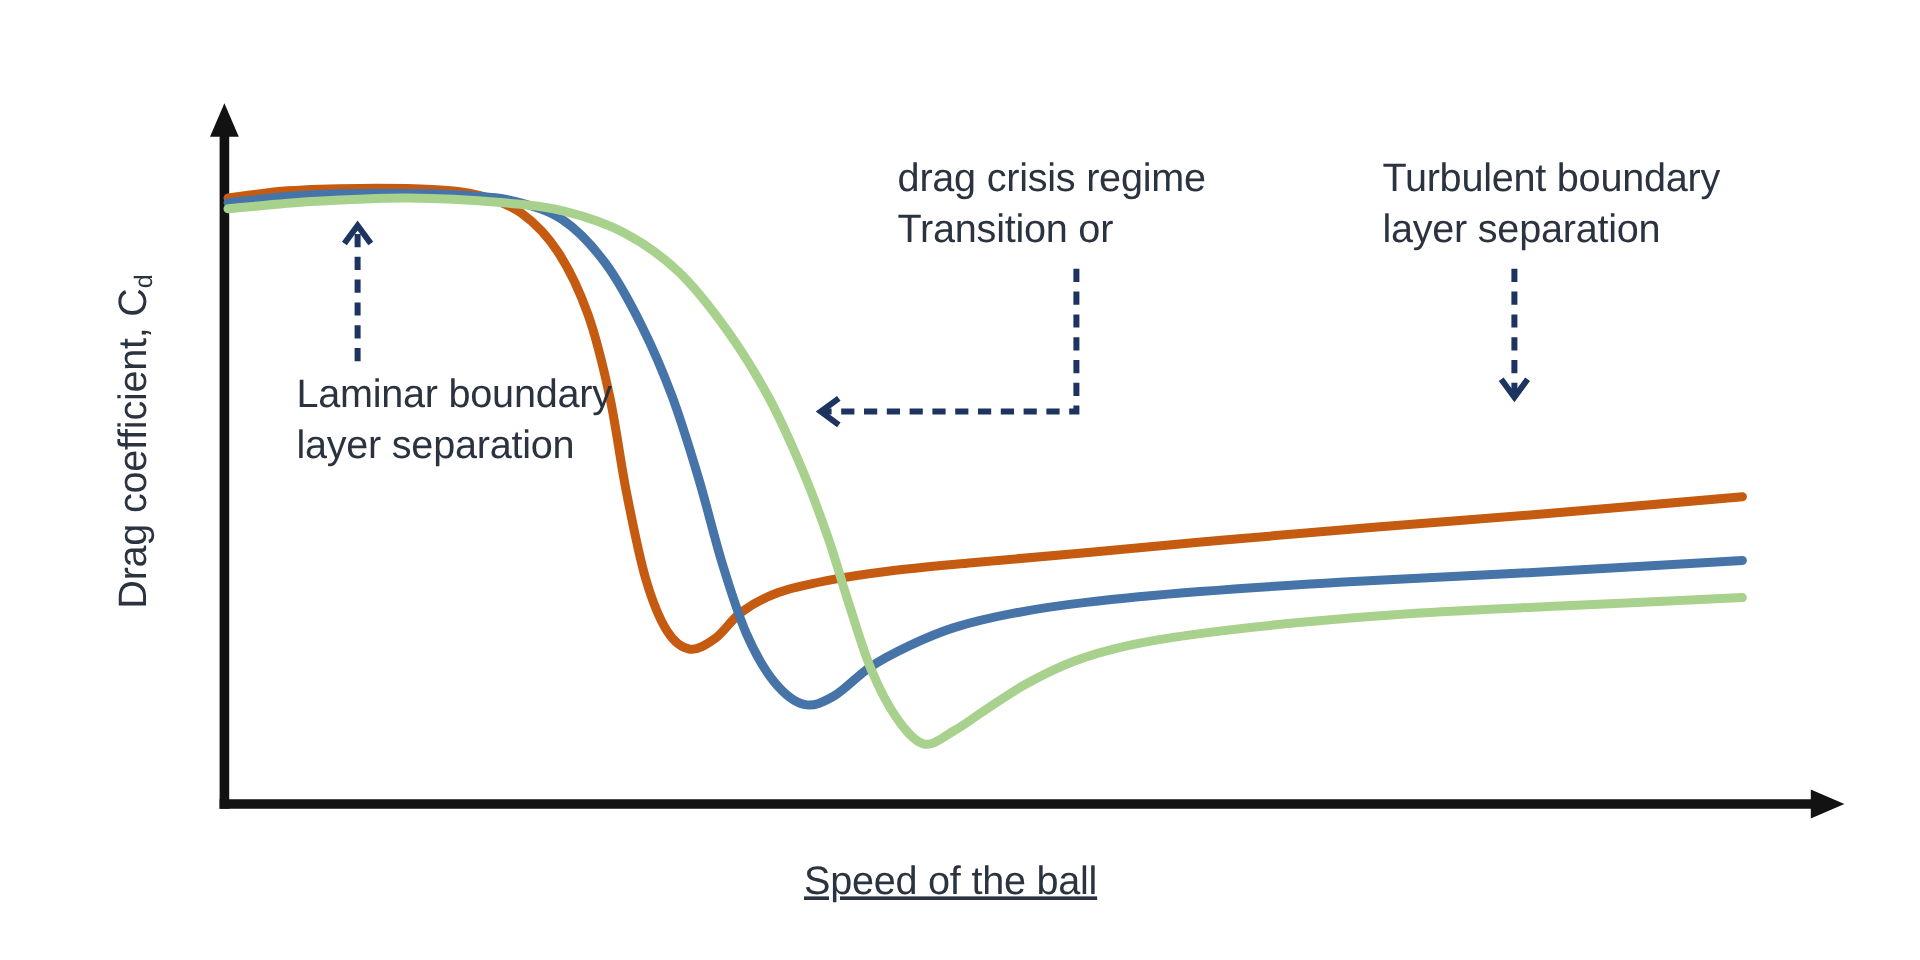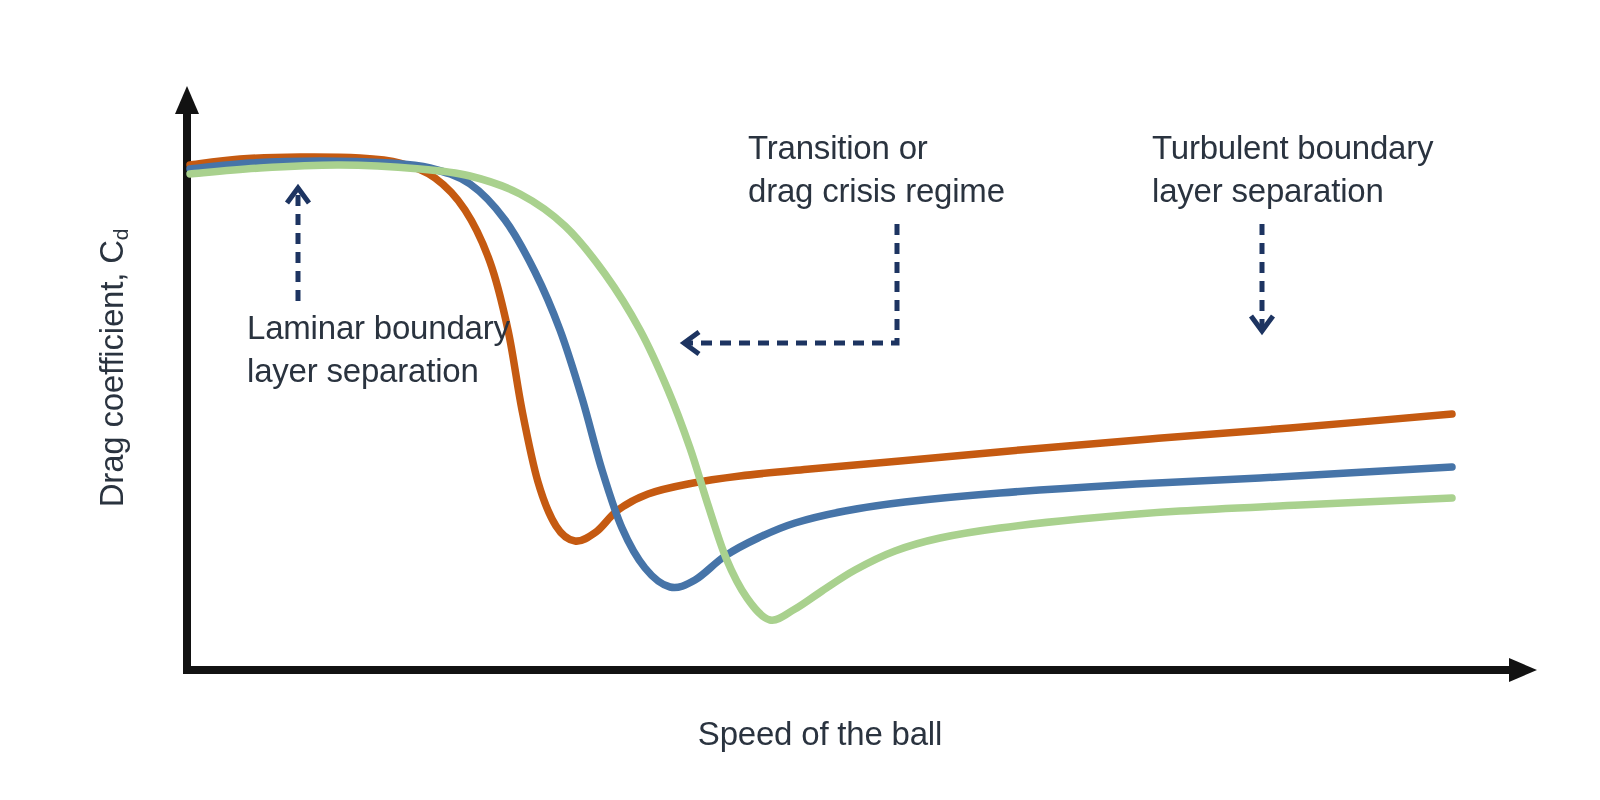--- a/index.html
+++ b/index.html
@@ -8,21 +8,21 @@
     font-family:"Liberation Sans","DejaVu Sans",sans-serif;
   }
   .stage svg{position:absolute;left:0;top:0;width:1600px;height:800px;}
   .lbl{
     position:absolute;color:#2a333f;font-weight:300;font-size:33px;line-height:43px;
     letter-spacing:-0.2px;white-space:nowrap;
   }
   .ann-laminar{left:214px;top:306px;text-align:left;margin-left:33px;}
   .ann-transition{left:748px;top:126px;text-align:left;}
   .ann-turbulent{left:1152px;top:126px;width:300px;}
-  .xlab{left:670px;top:712px;width:300px;text-align:center;}
+  .xlab{left:670px;top:712px;width:300px;text-align:left;text-decoration:underline;}
   .ylab{
     left:113px;top:368px;transform:translate(-50%,-50%) rotate(-90deg);
   }
   .ylab .sub{font-size:21px;position:relative;top:5px;}
 </style>
 </head>
 <body>
 
 <div class="stage">
 
@@ -51,22 +51,22 @@
   <div class="lbl ylab"><span>Drag coefficient, C</span><span class="sub">d</span></div>
 
   <div class="lbl xlab">Speed of the ball</div>
 
   <div class="lbl ann-laminar">
     <div>Laminar boundary</div>
     <div>layer separation</div>
   </div>
 
   <div class="lbl ann-transition">
+    <div>drag crisis regime</div>
     <div>Transition or</div>
-    <div>drag crisis regime</div>
   </div>
 
   <div class="lbl ann-turbulent">
     <div>Turbulent boundary</div>
     <div>layer separation</div>
   </div>
 
 </div>
 
 </body></html>

